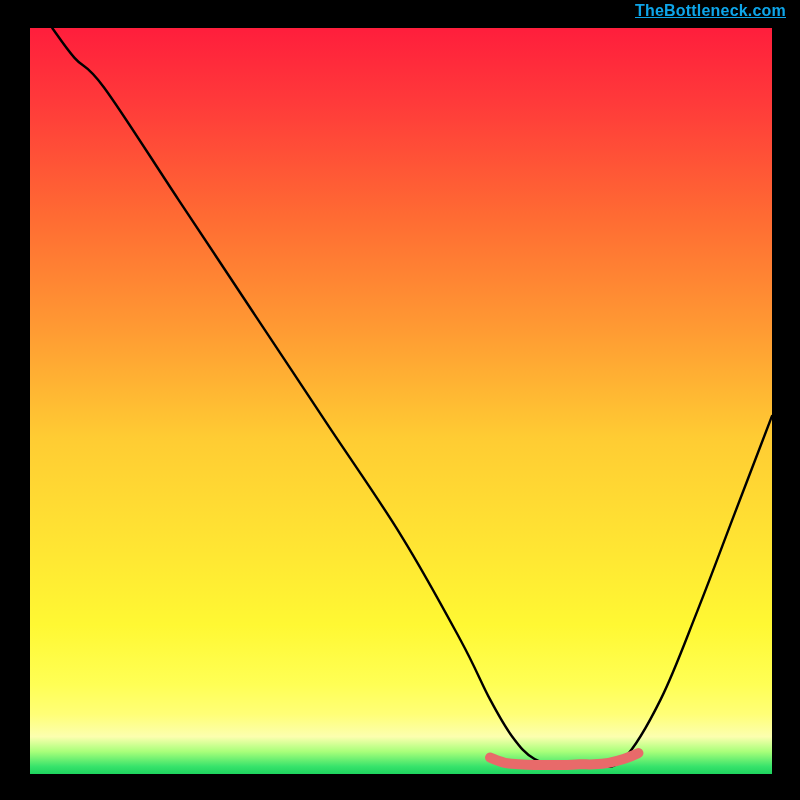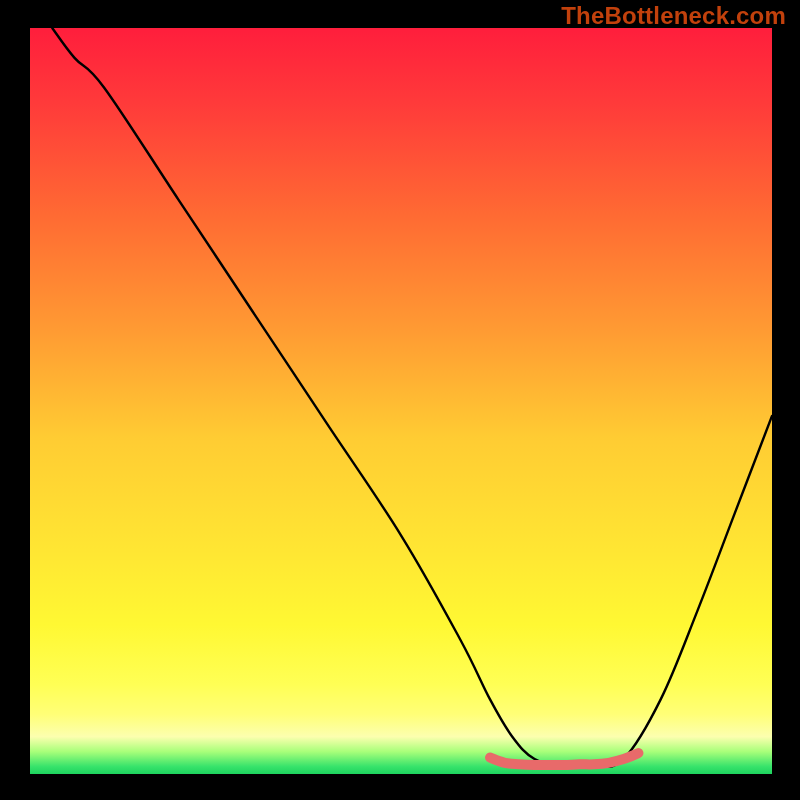--- a/index.html
+++ b/index.html
@@ -13,25 +13,26 @@
   .container {
     position: relative;
     width: 800px;
     height: 800px;
   }
   .watermark {
     position: absolute;
     top: 2px;
     right: 14px;
     font-family: Arial, Helvetica, sans-serif;
-    font-size: 24px;
+    font-size: 16px;
     font-weight: bold;
-    color: #c2410c;
+    color: #0ea5e9;
     letter-spacing: 0.2px;
     z-index: 10;
+    text-decoration: underline;
   }
   .plot-area {
     position: absolute;
     left: 30px;
     top: 28px;
     width: 742px;
     height: 746px;
     overflow: visible;
   }
   .gradient-bg {

